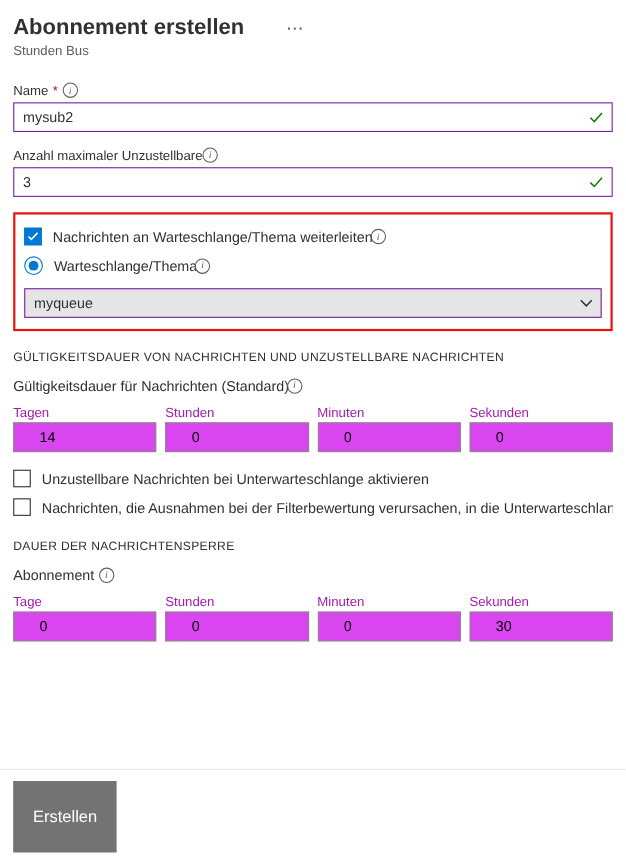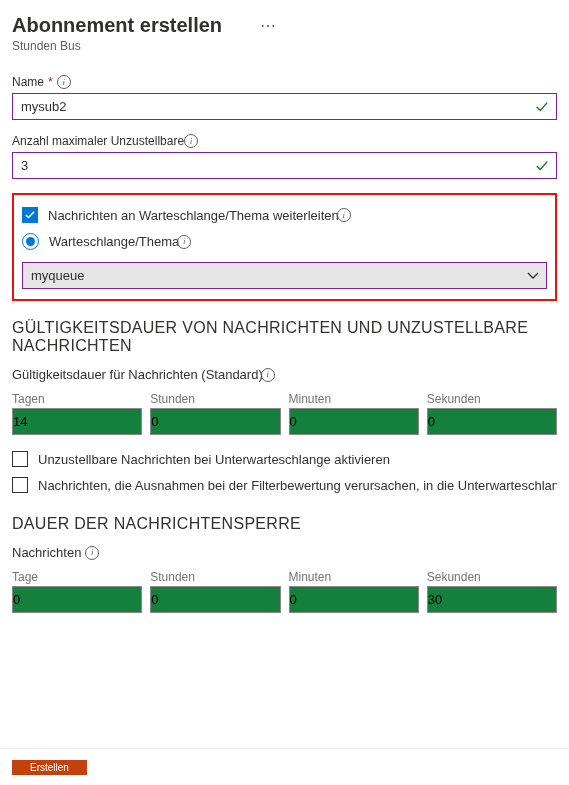--- a/index.html
+++ b/index.html
@@ -57,41 +57,41 @@
     width:100%; border:1px solid #7b1fa2; padding:5px 28px 5px 8px; font-size:13px;
     position:relative; background:#e5e5e5;
   }
   .dd-wrap { position:relative; }
   .chevron {
     position:absolute; right:8px; top:50%; transform:translateY(-50%);
     width:12px; height:12px;
   }
   .chevron svg { width:12px; height:12px; display:block; }
   .section-label {
-    font-size:16px; letter-spacing:0.3px; color:#323130;
+    font-size:11px; letter-spacing:0.3px; color:#323130;
     text-transform:uppercase; margin-bottom:12px; margin-top:4px;
   }
   .subsection-label { font-size:13px; color:#323130; margin-bottom:10px; display:flex; align-items:center; gap:4px;}
   .time-grid {
     display:flex; gap:8px; margin-bottom:16px;
   }
   .time-col { flex:1; }
-  .time-col .tlabel { font-size:12px; color:#737373; margin-bottom:2px; }
+  .time-col .tlabel { font-size:12px; color:#a21caf; margin-bottom:2px; }
   .time-col .tinput {
-    width:100%; border:1px solid #8a8886; padding:5px 0; font-size:13px; background:#15803d;
+    width:100%; border:1px solid #8a8886; padding:5px 23px; font-size:13px; background:#d946ef;
   }
   .chk-row .text { flex:1; font-size:13px; color:#323130; }
   .trunc { white-space:nowrap; overflow:hidden; text-overflow:clip; }
   .footer {
     position:absolute; left:0; bottom:0; width:100%;
     border-top:1px solid #edebe9; padding:10px 12px;
   }
   .btn-primary {
-    background:#c2410c; color:#fff; border:none; padding:2px 18px;
-    font-size:10px; cursor:pointer;
+    background:#737373; color:#fff; border:none; padding:24px 18px;
+    font-size:15px; cursor:pointer;
   }
 </style>
 </head>
 <body>
 
 <div class="header-row">
   <div class="page-title">Abonnement erstellen</div>
   <div class="ellipsis-icon">⋯</div>
 </div>
 <div class="subtitle">Stunden Bus</div>
@@ -188,21 +188,21 @@
   <span class="chk"></span>
   <span class="text">Unzustellbare Nachrichten bei Unterwarteschlange aktivieren</span>
 </div>
 <div class="chk-row" style="margin-bottom:22px;">
   <span class="chk"></span>
   <span class="text trunc">Nachrichten, die Ausnahmen bei der Filterbewertung verursachen, in die Unterwarteschlange für unzustellbare Nachrichten verschieben</span>
 </div>
 
 <div class="section-label">DAUER DER NACHRICHTENSPERRE</div>
 <div class="subsection-label">
-  <span>Nachrichten</span>
+  <span>Abonnement</span>
   <span class="info-icon">i</span>
 </div>
 <div class="time-grid">
   <div class="time-col">
     <div class="tlabel">Tage</div>
     <input class="tinput" value="0" style="">
   </div>
   <div class="time-col">
     <div class="tlabel">Stunden</div>
     <input class="tinput" value="0" style="">

